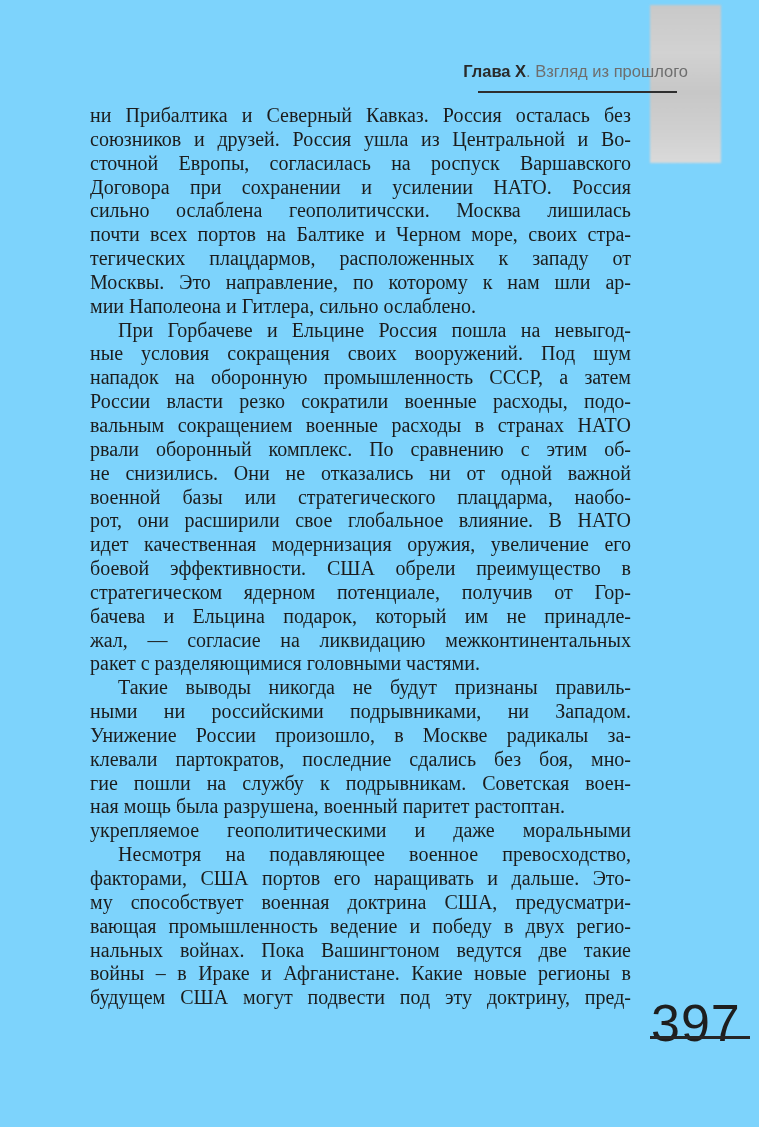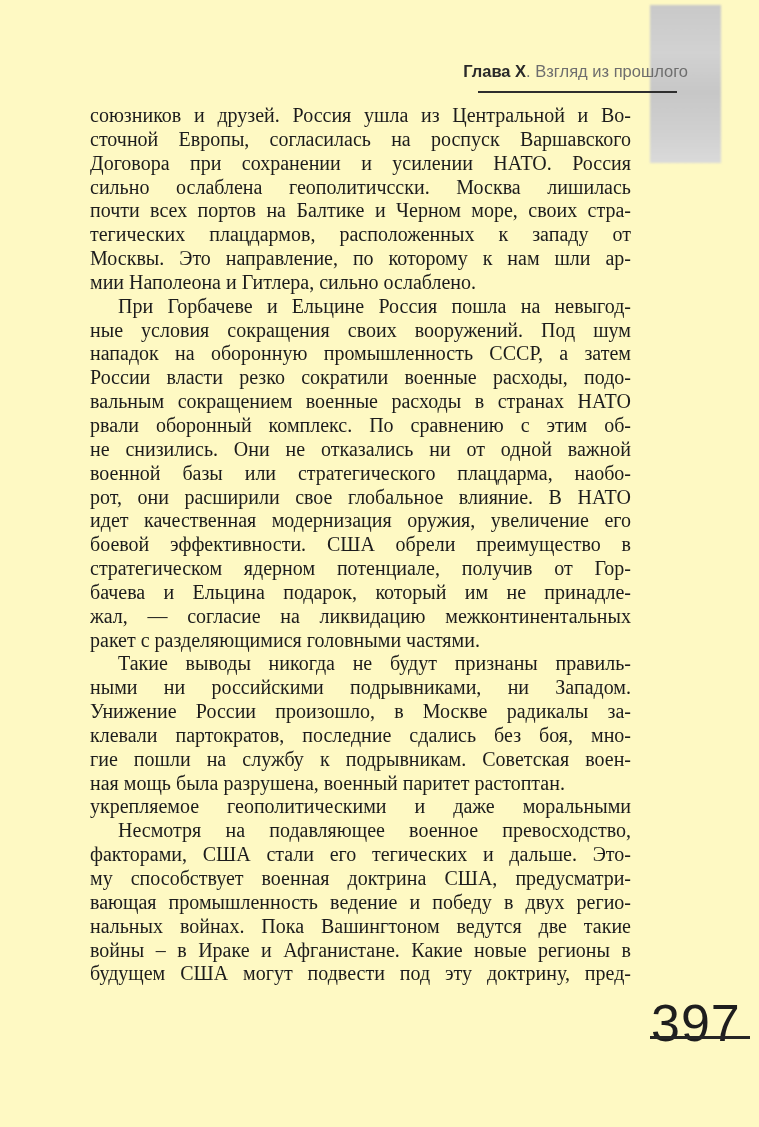--- a/index.html
+++ b/index.html
@@ -4,21 +4,21 @@
 <style>
   html, body {
     margin: 0;
     padding: 0;
     background: #ffffff;
   }
   .page {
     position: relative;
     width: 759px;
     height: 1127px;
-    background: #fef9c3;
+    background: #7dd3fc;
     overflow: hidden;
     font-family: "Liberation Serif", serif;
   }
   
   .edge-shading {
     position: absolute;
     left: 650px;
     top: 5px;
     width: 71px;
     height: 158px;
@@ -100,20 +100,21 @@
 
 <div class="page">
 
   <div class="edge-shading"></div>
 
   <div class="running-header"><span class="chapter-label">Глава X</span><span>. Взгляд из прошлого</span></div>
 
   <div class="header-rule"></div>
 
   <div class="body-text">
+      <div class="line">ни Прибалтика и Северный Кавказ. Россия осталась без</div>
       <div class="line">союзников и друзей. Россия ушла из Центральной и Во-</div>
       <div class="line">сточной Европы, согласилась на роспуск Варшавского</div>
       <div class="line">Договора при сохранении и усилении НАТО. Россия</div>
       <div class="line">сильно ослаблена геополитичсски. Москва лишилась</div>
       <div class="line">почти всех портов на Балтике и Черном море, своих стра-</div>
       <div class="line">тегических плацдармов, расположенных к западу от</div>
       <div class="line">Москвы. Это направление, по которому к нам шли ар-</div>
       <div class="line last">мии Наполеона и Гитлера, сильно ослаблено.</div>
       <div class="line indent">При Горбачеве и Ельцине Россия пошла на невыгод-</div>
       <div class="line">ные условия сокращения своих вооружений. Под шум</div>
@@ -131,21 +132,21 @@
       <div class="line">жал, — согласие на ликвидацию межконтинентальных</div>
       <div class="line last">ракет с разделяющимися головными частями.</div>
       <div class="line indent">Такие выводы никогда не будут признаны правиль-</div>
       <div class="line">ными ни российскими подрывниками, ни Западом.</div>
       <div class="line">Унижение России произошло, в Москве радикалы за-</div>
       <div class="line">клевали партократов, последние сдались без боя, мно-</div>
       <div class="line">гие пошли на службу к подрывникам. Советская воен-</div>
       <div class="line last">ная мощь была разрушена, военный паритет растоптан.</div>
       <div class="line">укрепляемое геополитическими и даже моральными</div>
       <div class="line indent">Несмотря на подавляющее военное превосходство,</div>
-      <div class="line">факторами, США стали его тегических и дальше. Это-</div>
+      <div class="line">факторами, США портов его наращивать и дальше. Это-</div>
       <div class="line">му способствует военная доктрина США, предусматри-</div>
       <div class="line">вающая промышленность ведение и победу в двух регио-</div>
       <div class="line">нальных войнах. Пока Вашингтоном ведутся две такие</div>
       <div class="line">войны – в Ираке и Афганистане. Какие новые регионы в</div>
       <div class="line">будущем США могут подвести под эту доктрину, пред-</div>
     </div>
 
   <div class="page-number">397</div>
 
   <div class="page-number-rule"></div>

